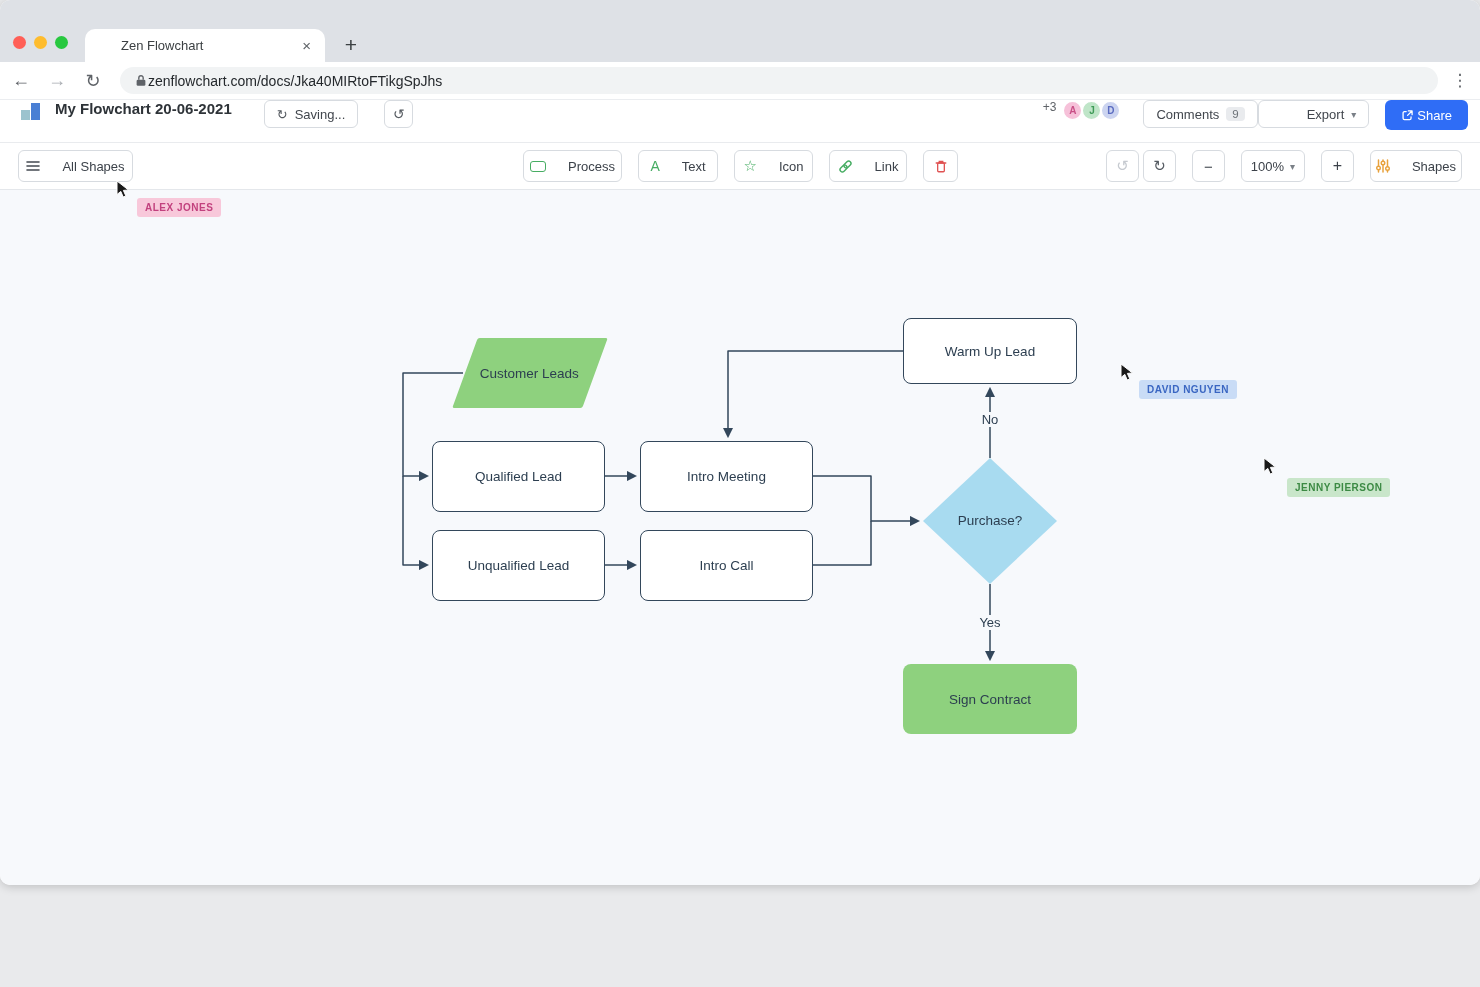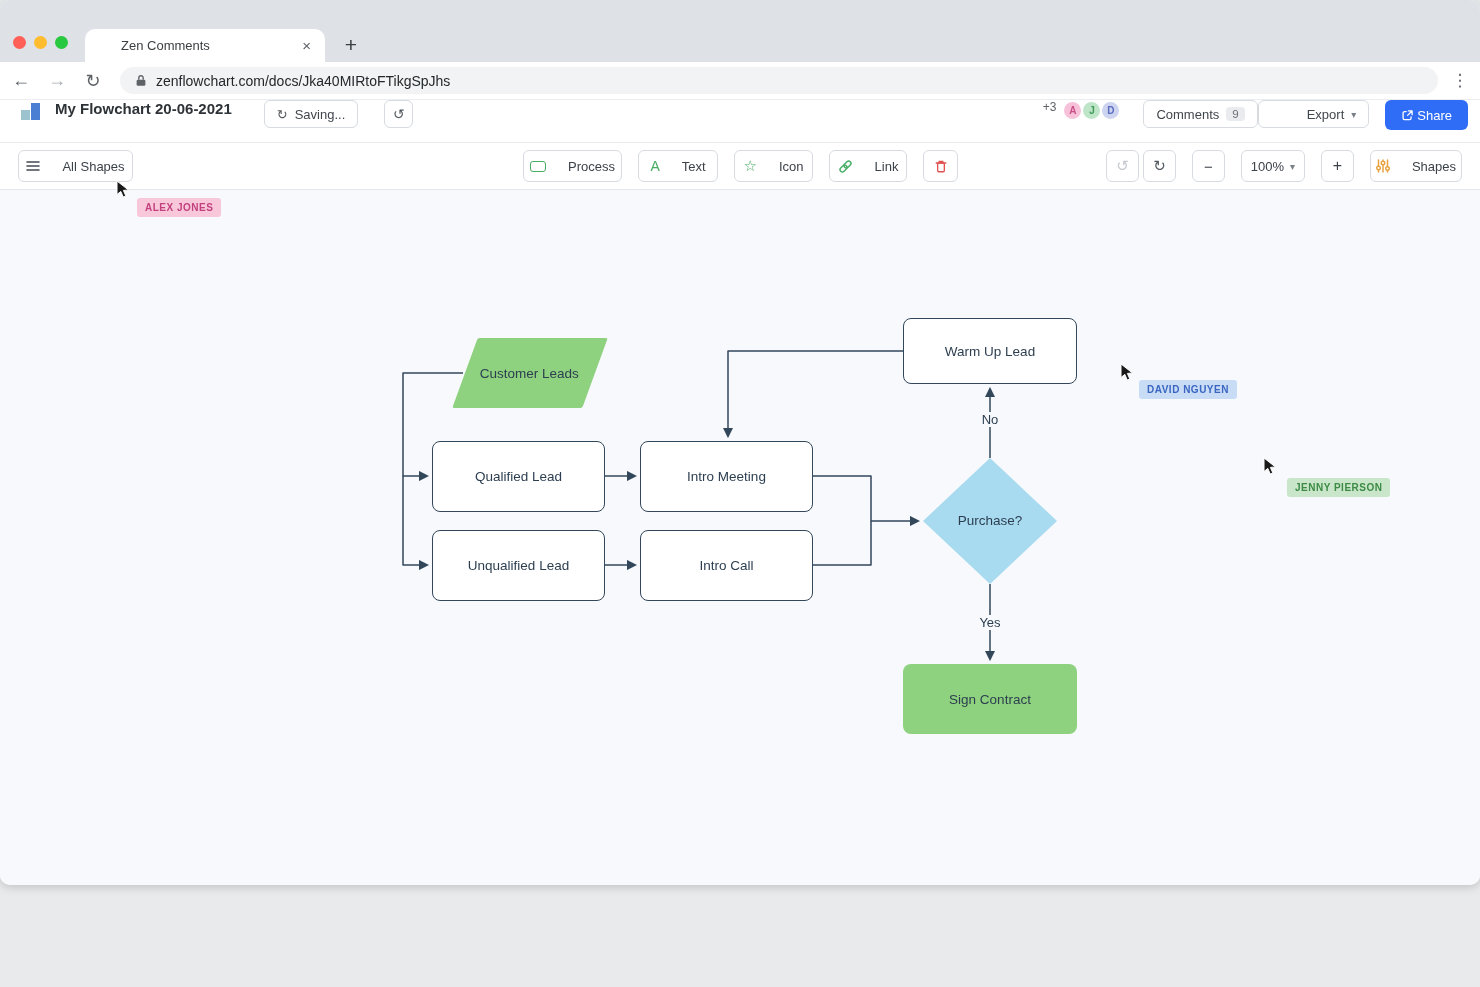--- a/index.html
+++ b/index.html
@@ -35,21 +35,21 @@
   }
   
   .navbar {
     position:absolute; left:0; top:62px; width:100%; height:38px; background:#fff;
     border-bottom:1px solid #ebedf0; display:flex; align-items:center;
   }
   .nav-ic { width:30px; text-align:center; font-size:18px; color:#5f6368; margin-left:6px; }
   .nav-ic.dim { color:#a9adb2; }
   .addressbar {
     flex:1; height:27px; margin:0 10px 0 12px; background:#f1f3f4;
-    border-radius:14px; display:flex; align-items:center; padding:0 14px; gap:8px;
+    border-radius:14px; display:flex; align-items:center; padding:0 14px; 
   }
   .url-text { font-size:14px; color:#24282c; }
   .kebab { width:24px; text-align:center; font-size:17px; color:#5f6368; margin-right:8px; }
   
   .appheader {
     position:absolute; left:0; top:100px; width:100%; height:43px; background:#fff;
     border-bottom:1px solid #e9ebee;
     display:flex; align-items:flex-start; padding:0 12px 0 20px;
   }
   .logo { width:22px; height:20px; position:relative; }
@@ -162,21 +162,21 @@
 </head>
 <body>
 
 <div class="window">
 
   <div class="tabstrip">
     <div class="traffic t-red"></div>
     <div class="traffic t-yellow"></div>
     <div class="traffic t-green"></div>
     <div class="tab">
-      <span class="tab-label">Zen Comments</span>
+      <span class="tab-label">Zen Flowchart</span>
       <span class="tab-close">×</span>
     </div>
     <div class="newtab">+</div>
   </div>
 
   <div class="navbar">
     <span class="nav-ic">←</span>
     <span class="nav-ic dim">→</span>
     <span class="nav-ic">↻</span>
     <div class="addressbar">

